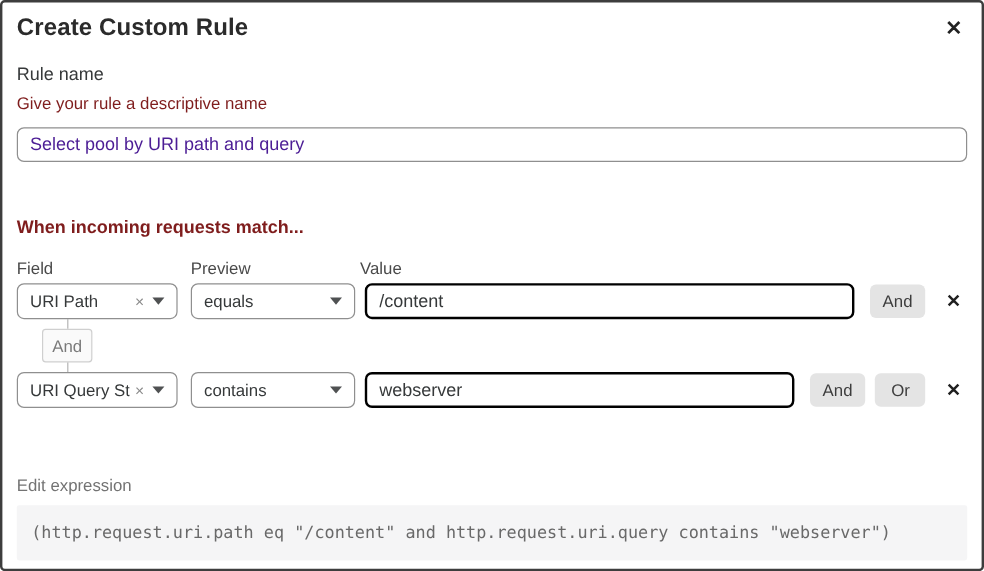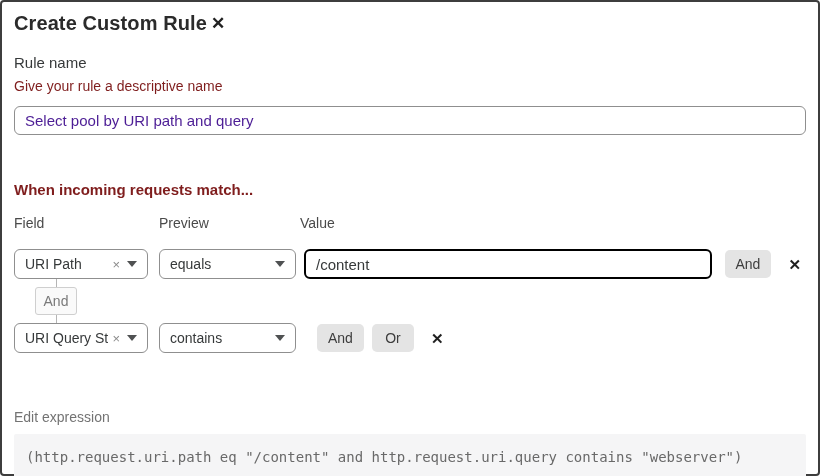--- a/index.html
+++ b/index.html
@@ -10,21 +10,21 @@
     width: 820px; height: 476px;
   }
   .dialog {
     width: 820px; height: 476px;
     background: #fff;
     border: 2px solid #3d3d3d;
     border-radius: 4px;
     padding: 10px 12px 0 12px;
     position: relative;
   }
-  .title-row { display: flex; align-items: flex-start; }
+  .title-row { display: flex; justify-content: space-between; align-items: flex-start; }
   .dialog-title { font-size: 20px; font-weight: 700; color: #2b2b2b; letter-spacing: 0.1px; }
   .close-btn {
     background: none; border: none; cursor: pointer;
     font-size: 17px; font-weight: 700; color: #222; line-height: 1;
     padding: 2px 4px; margin-top: 1px;
   }
   .section-label { font-size: 15px; color: #36393a; margin-top: 19px; }
   .hint { font-size: 14px; color: #7f1d1d; margin-top: 7px; }
   .text-input {
     width: 100%; height: 29px;
@@ -32,21 +32,21 @@
     font-family: "Liberation Sans", sans-serif;
     font-size: 15px; color: #4c1d95;
     padding: 0 10px; margin-top: 12px; outline: none;
     background: #fff;
   }
   .match-heading { font-size: 15px; font-weight: 700; color: #7f1d1d; margin-top: 46px; }
   .col-labels { display: flex; margin-top: 17px; font-size: 14px; color: #4a4a4a; }
   .col-field-label { width: 145px; }
   .col-operator-label { width: 141px; }
   .col-value-label { flex: 1; }
-  .cond-row { display: flex; align-items: center; margin-top: 18px; height: 30px; }
+  .cond-row { display: flex; align-items: center; margin-top: 5px; height: 30px; }
   .select-box {
     height: 30px; border: 1px solid #8f8f8f; border-radius: 6px;
     display: flex; align-items: center; background: #fff;
     font-size: 14px; color: #36393a; cursor: pointer;
     padding: 0 10px;
   }
   .select-field { width: 134px; margin-right: 11px; }
   .select-operator { width: 137px; margin-right: 8px; }
   .select-label { flex: 1; white-space: nowrap; overflow: hidden; }
   .clear-x { color: #8a8a8a; font-size: 13px; margin: 0 7px 0 4px; cursor: pointer; }
@@ -144,20 +144,21 @@
   <div class="cond-row" style="margin-top:0;">
     <div class="select-box select-field">
       <span class="select-label">URI Query St...</span>
       <span class="clear-x">×</span>
       <span class="caret"></span>
     </div>
     <div class="select-box select-operator">
       <span class="select-label">contains</span>
       <span class="caret"></span>
     </div>
+    <input class="value-input" type="text" value="webserver" style="">
     <button class="logic-btn">And</button>
     <button class="logic-btn" style="margin-left:8px;">Or</button>
     <button class="delete-btn">✕</button>
   </div>
 
   <div class="expr-row">
     <a class="expr-link">Edit expression</a>
   </div>
 
   <div class="code-block">

